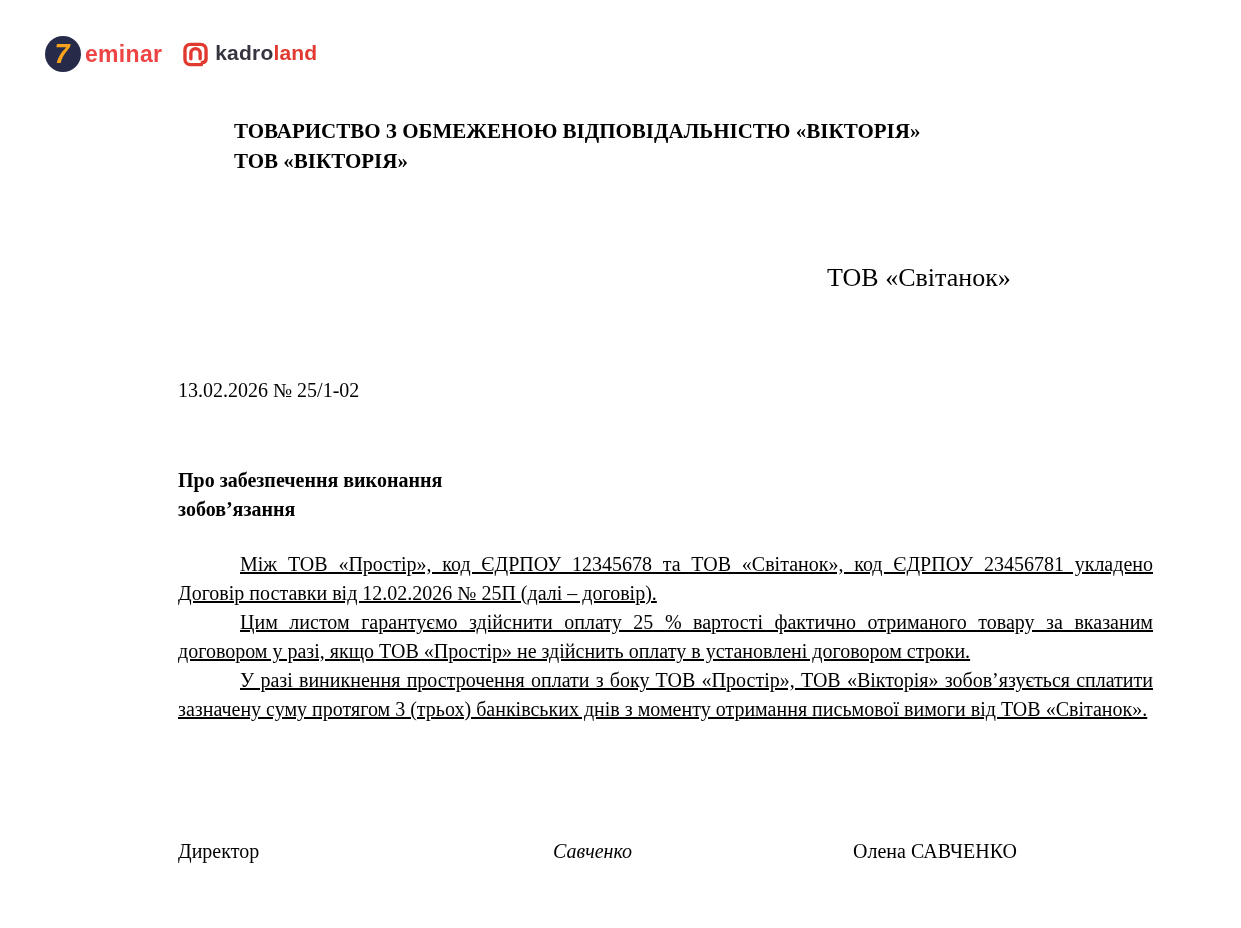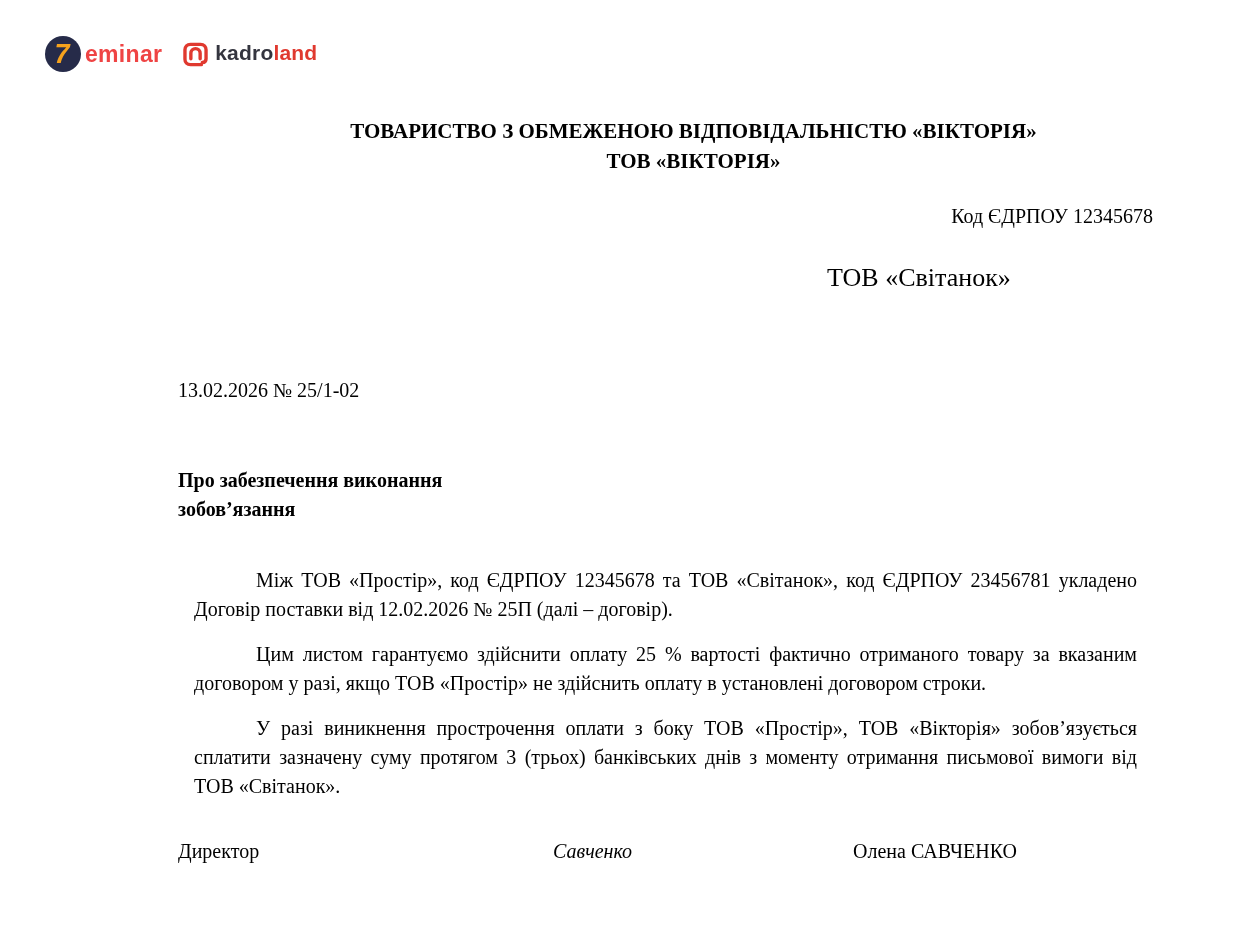--- a/index.html
+++ b/index.html
@@ -47,21 +47,21 @@
   .logo-kadroland .word .land { color: #e0392f; }
 
   
   .company-title {
     position: absolute;
     top: 116px;
     left: 178px;
     width: 975px;
     box-sizing: border-box;
     padding-left: 56px;
-    text-align: center;
+    text-align: left;
     font-weight: bold;
     font-size: 21px;
     line-height: 30px;
   }
   .code-line {
     position: absolute;
     top: 205px;
     right: 88px;
     font-size: 20px;
     white-space: nowrap;
@@ -93,21 +93,21 @@
   }
   .body-text {
     position: absolute;
     top: 550px;
     left: 178px;
     width: 975px;
     font-size: 20px;
     line-height: 29px;
     text-align: justify;
   }
-  .body-text p { margin: 16px; text-indent: 62px; }
+  .body-text p { margin: 0; text-indent: 62px; text-decoration: underline; }
   .signature-row {
     position: absolute;
     top: 840px;
     left: 178px;
     width: 975px;
     height: 30px;
     font-size: 20px;
   }
   .sig-position { position: absolute; left: 0; white-space: nowrap; }
   .sig-name { position: absolute; left: 375px; font-style: italic; white-space: nowrap; }
@@ -130,21 +130,20 @@
       </svg>
       <span class="word"><span>kadro</span><span class="land">land</span></span>
     </div>
   </div>
 
   <div class="company-title">
     <div>ТОВАРИСТВО З ОБМЕЖЕНОЮ ВІДПОВІДАЛЬНІСТЮ «ВІКТОРІЯ»</div>
     <div>ТОВ «ВІКТОРІЯ»</div>
   </div>
 
-  <div class="code-line">Код ЄДРПОУ 12345678</div>
 
   <div class="recipient">
     <div>ТОВ «Світанок»</div>
   </div>
 
   <div class="date-line">13.02.2026 № 25/1-02</div>
 
   <div class="subject">
     <div>Про забезпечення виконання</div>
     <div>зобов’язання</div>

